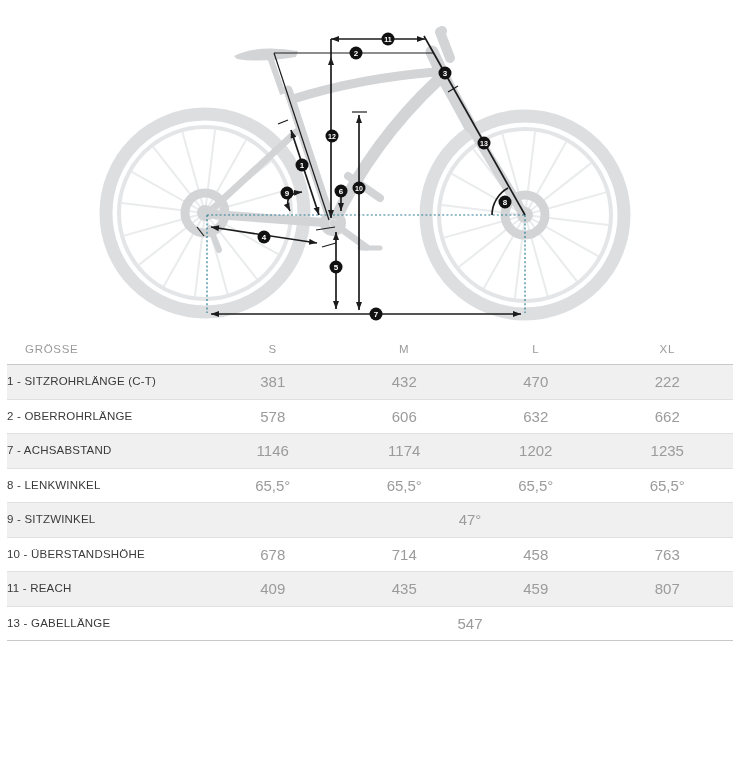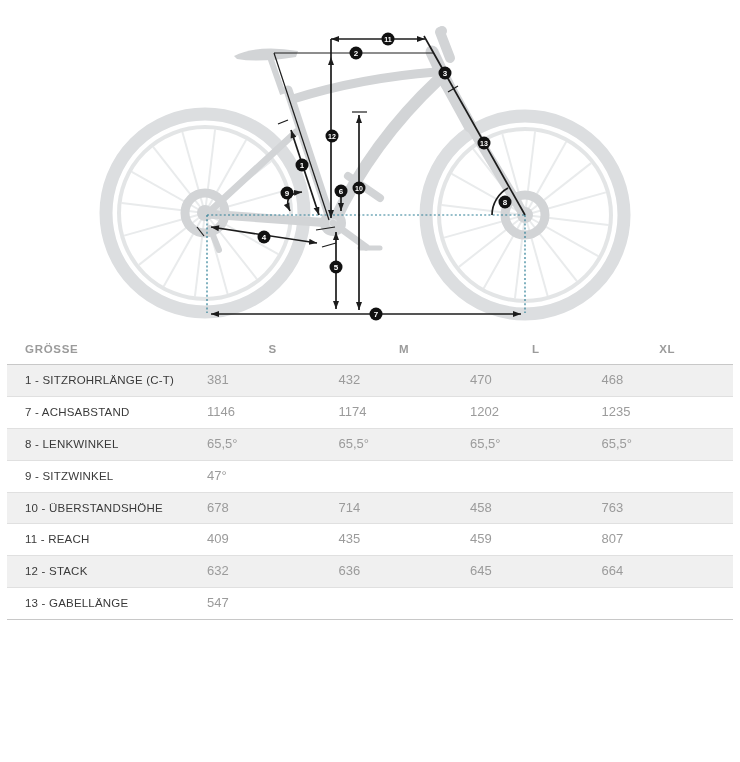--- a/index.html
+++ b/index.html
@@ -30,27 +30,27 @@
   
   .ml{stroke:var(--meas);stroke-width:1.7;fill:none;}
   .mt{stroke:var(--meas);stroke-width:1.2;fill:none;}
   .mk{fill:var(--meas);}
   .dot{stroke:var(--dotted);stroke-width:1.2;fill:none;stroke-dasharray:2 2.2;}
   .badge-c{fill:var(--badge);}
   .badge-t{fill:var(--badge-text);font-family:"Liberation Sans",sans-serif;font-weight:bold;}
   
   .geo-table{width:726px;margin:2px 7px 0 7px;}
   table{border-collapse:collapse;width:726px;table-layout:fixed;}
-  thead th{font-size:11.5px;font-weight:700;color:var(--header-text);
+  thead th{font-size:11.5px;font-weight:400;color:var(--header-text);
     text-align:center;padding:11px 0 9px 0;border-bottom:1px solid var(--edge-border);
     letter-spacing:.7px;}
   thead th.col-size{text-align:left;padding-left:18px;}
-  tbody td{font-size:13px;color:var(--value-text);
+  tbody td{font-size:15px;color:var(--value-text);text-align:center;
     padding:7px 0;border-bottom:1px solid var(--row-border);line-height:1.3;}
-  tbody td.label{text-align:left;padding-left:18px;padding-right:6px;
+  tbody td.label{text-align:left;padding-right:6px;
     font-size:11.5px;color:var(--label-text);letter-spacing:.2px;}
   tbody tr:nth-child(odd){background:var(--alt-bg);}
   tbody tr:last-child td{border-bottom:1px solid var(--edge-border);}
 </style>
 </head>
 <body>
 
 <div class="diagram-wrap">
 <svg viewBox="0 0 740 330" width="740" height="330">
   <defs>
@@ -249,21 +249,28 @@
           <th>L</th>
           <th>XL</th>
         </tr>
     </thead>
     <tbody>
         <tr>
           <td class="label">1 - SITZROHRLÄNGE (C-T)</td>
           <td>381</td>
           <td>432</td>
           <td>470</td>
-          <td>468</td>
+          <td>222</td>
+        </tr>
+        <tr>
+          <td class="label">2 - OBERROHRLÄNGE</td>
+          <td>578</td>
+          <td>606</td>
+          <td>632</td>
+          <td>662</td>
         </tr>
         <tr>
           <td class="label">7 - ACHSABSTAND</td>
           <td>1146</td>
           <td>1174</td>
           <td>1202</td>
           <td>1235</td>
         </tr>
         <tr>
           <td class="label">8 - LENKWINKEL</td>
@@ -284,25 +291,18 @@
           <td>763</td>
         </tr>
         <tr>
           <td class="label">11 - REACH</td>
           <td>409</td>
           <td>435</td>
           <td>459</td>
           <td>807</td>
         </tr>
         <tr>
-          <td class="label">12 - STACK</td>
-          <td>632</td>
-          <td>636</td>
-          <td>645</td>
-          <td>664</td>
-        </tr>
-        <tr>
           <td class="label">13 - GABELLÄNGE</td>
           <td colspan="4">547</td>
         </tr>
       </tbody>
   </table>
 </div>
 
 </body></html>

